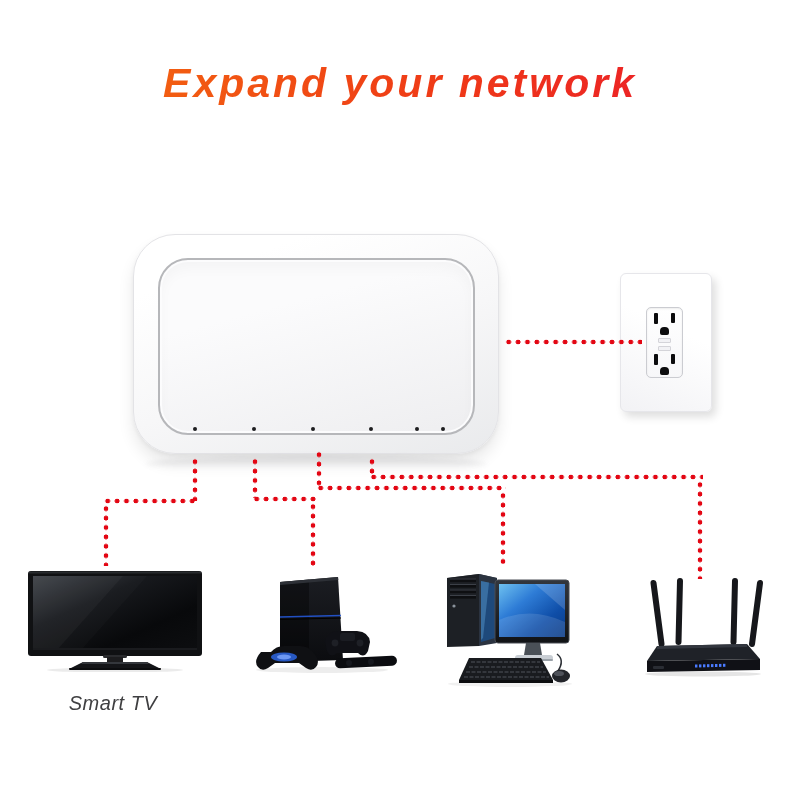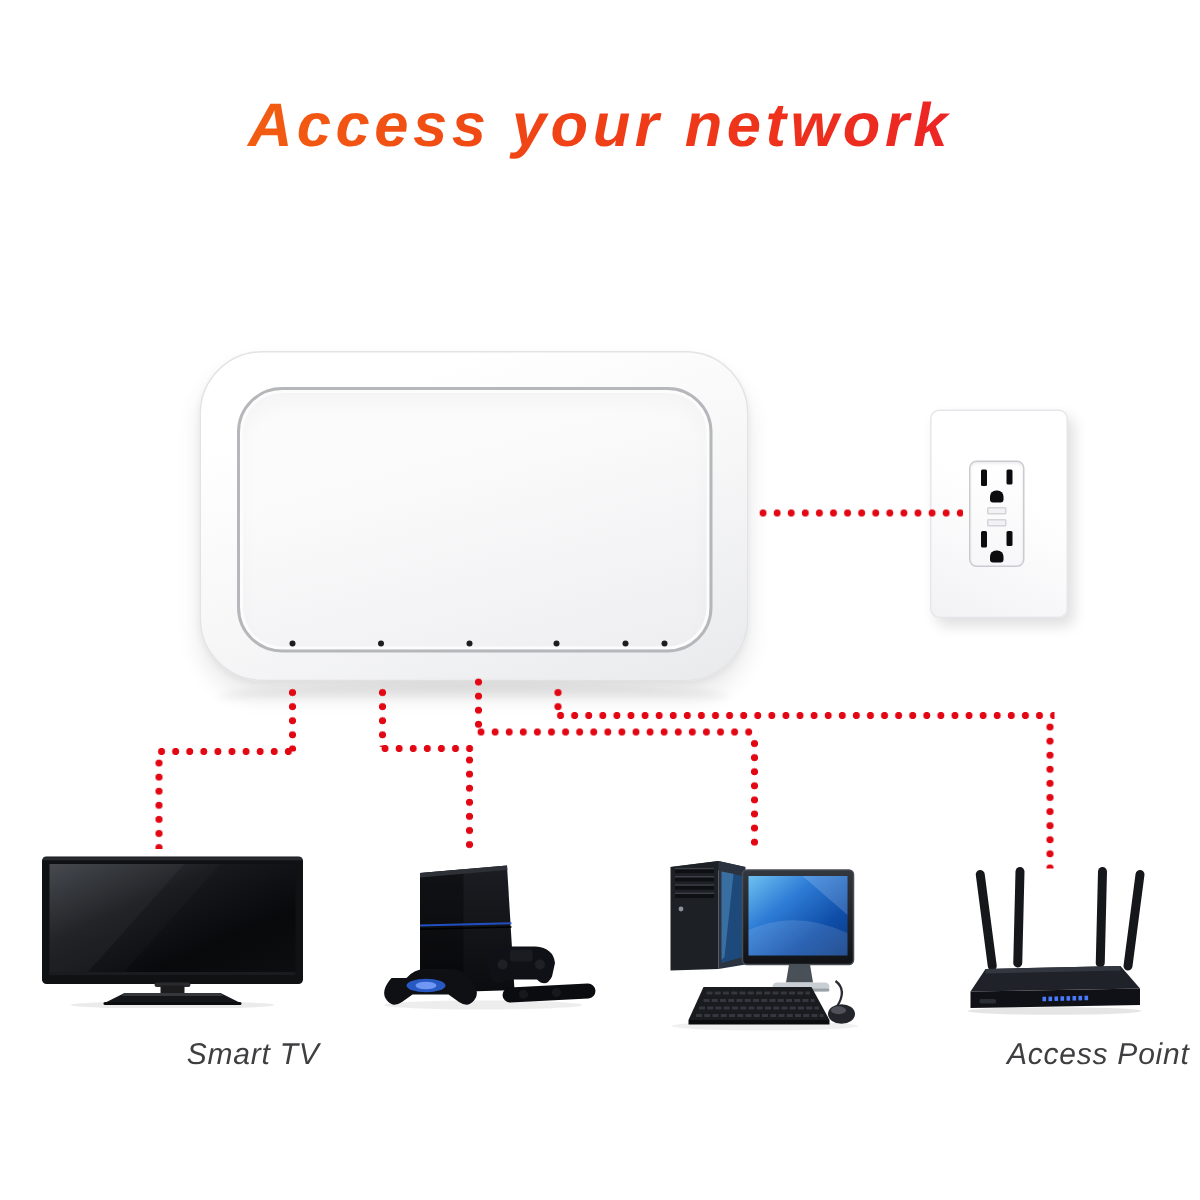--- a/index.html
+++ b/index.html
@@ -58,30 +58,30 @@
   .tab { position:absolute; width:13px; height:5px; border:1px solid #d4d4d9; background:#f2f2f5; border-radius:1px; }
   
   .dh { position:absolute; height:6px; background-repeat:repeat-x; background-size:9.4px 6px;
         background-image:radial-gradient(circle at 4.7px 3px, var(--red) 2.2px, rgba(227,6,19,0) 2.6px); }
   .dv { position:absolute; width:6px; background-repeat:repeat-y; background-size:6px 9.4px;
         background-image:radial-gradient(circle at 3px 4.7px, var(--red) 2.2px, rgba(227,6,19,0) 2.6px); }
   .canvas { --red:#e30613; }
   
   .dev { position:absolute; }
   .dev-label {
-    position:absolute; top:692px; width:200px; text-align:right;
+    position:absolute; top:692px; width:200px; text-align:center;
     font-size:20px; font-style:italic; color:#3f3f41; letter-spacing:.5px;
   }
 </style>
 </head>
 <body>
 
 <div class="canvas">
 
-  <div class="title">Access your network</div>
+  <div class="title">Expand your network</div>
 
   <div class="switch">
     <div class="switch-panel"></div>
   </div>
   <div class="led" style="left:193px;"></div>
   <div class="led" style="left:252px;"></div>
   <div class="led" style="left:311px;"></div>
   <div class="led" style="left:369px;"></div>
   <div class="led" style="left:415px;"></div>
   <div class="led" style="left:441px;"></div>
@@ -249,15 +249,14 @@
         <rect x="68" y="86.3" width="2.4" height="3"></rect>
           <rect x="72" y="86.2" width="2.4" height="3"></rect>
         <rect x="76" y="86.1" width="2.4" height="3"></rect>
           <rect x="80" y="86" width="2.4" height="3"></rect>
         <rect x="84" y="85.9" width="2.4" height="3"></rect>
           <rect x="88" y="85.8" width="2.4" height="3"></rect>
       </g>
       <rect x="18" y="88" width="11" height="3" rx="1" fill="#2a2d34"></rect>
     </svg>
   </div>
-  <div class="dev-label" style="left:593px;">Access Point</div>
 
 </div>
 
 </body></html>

